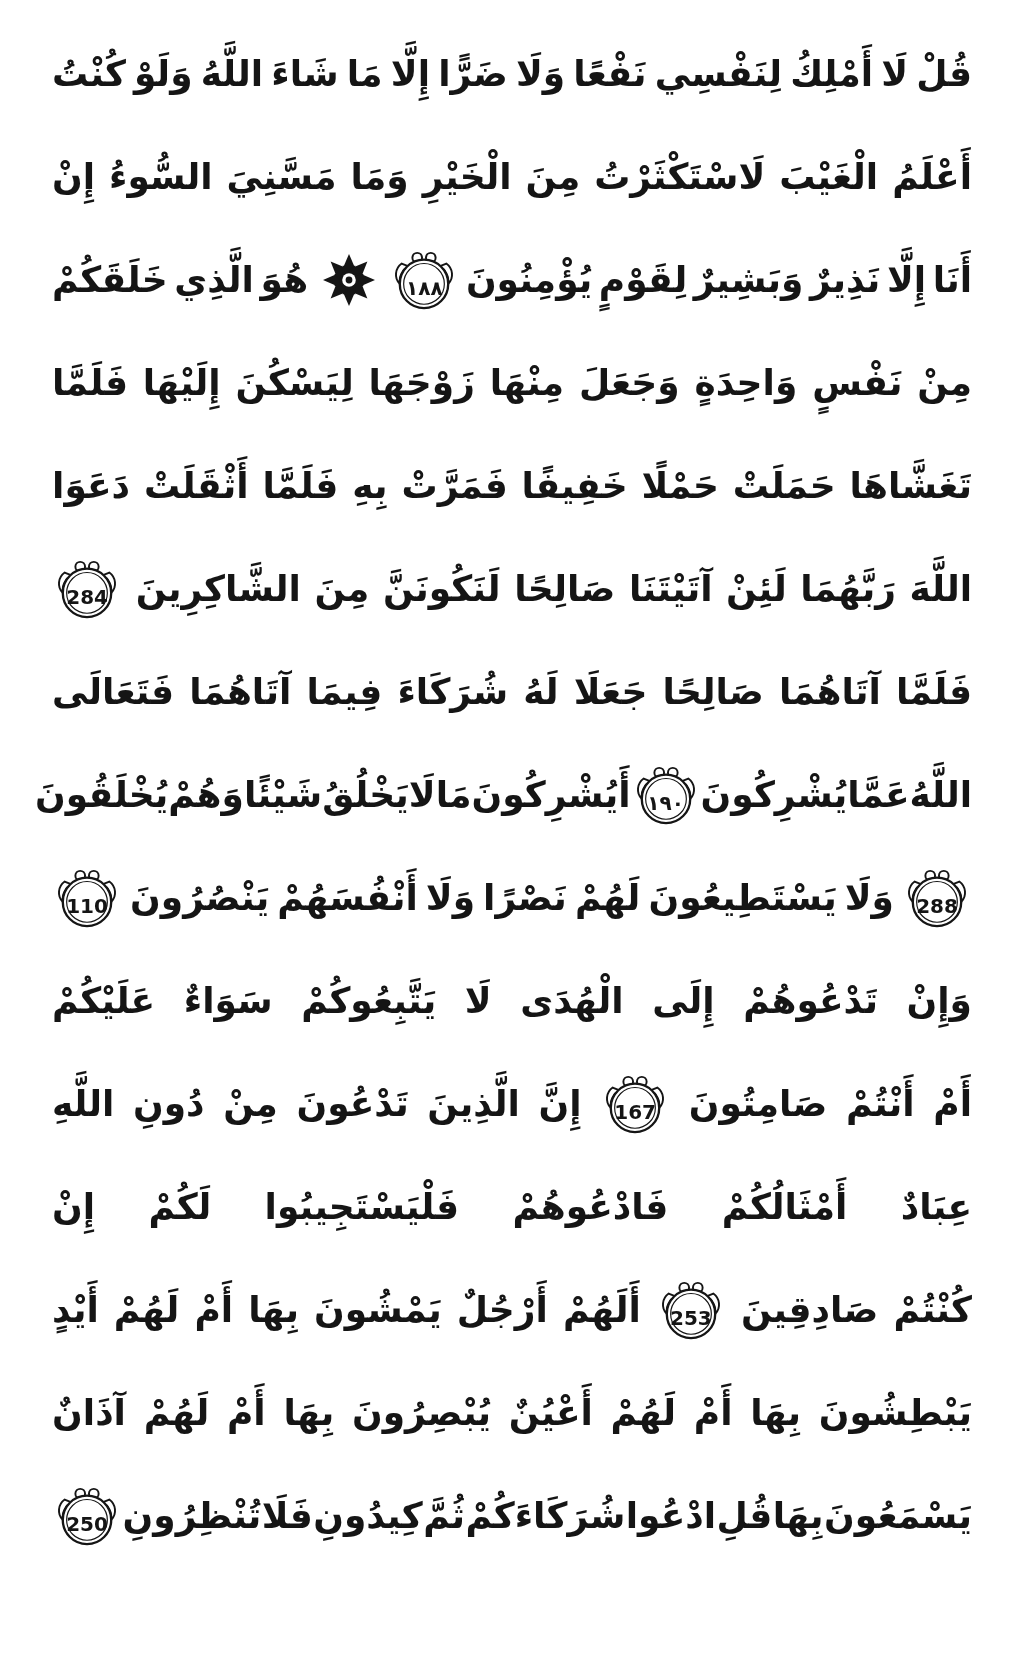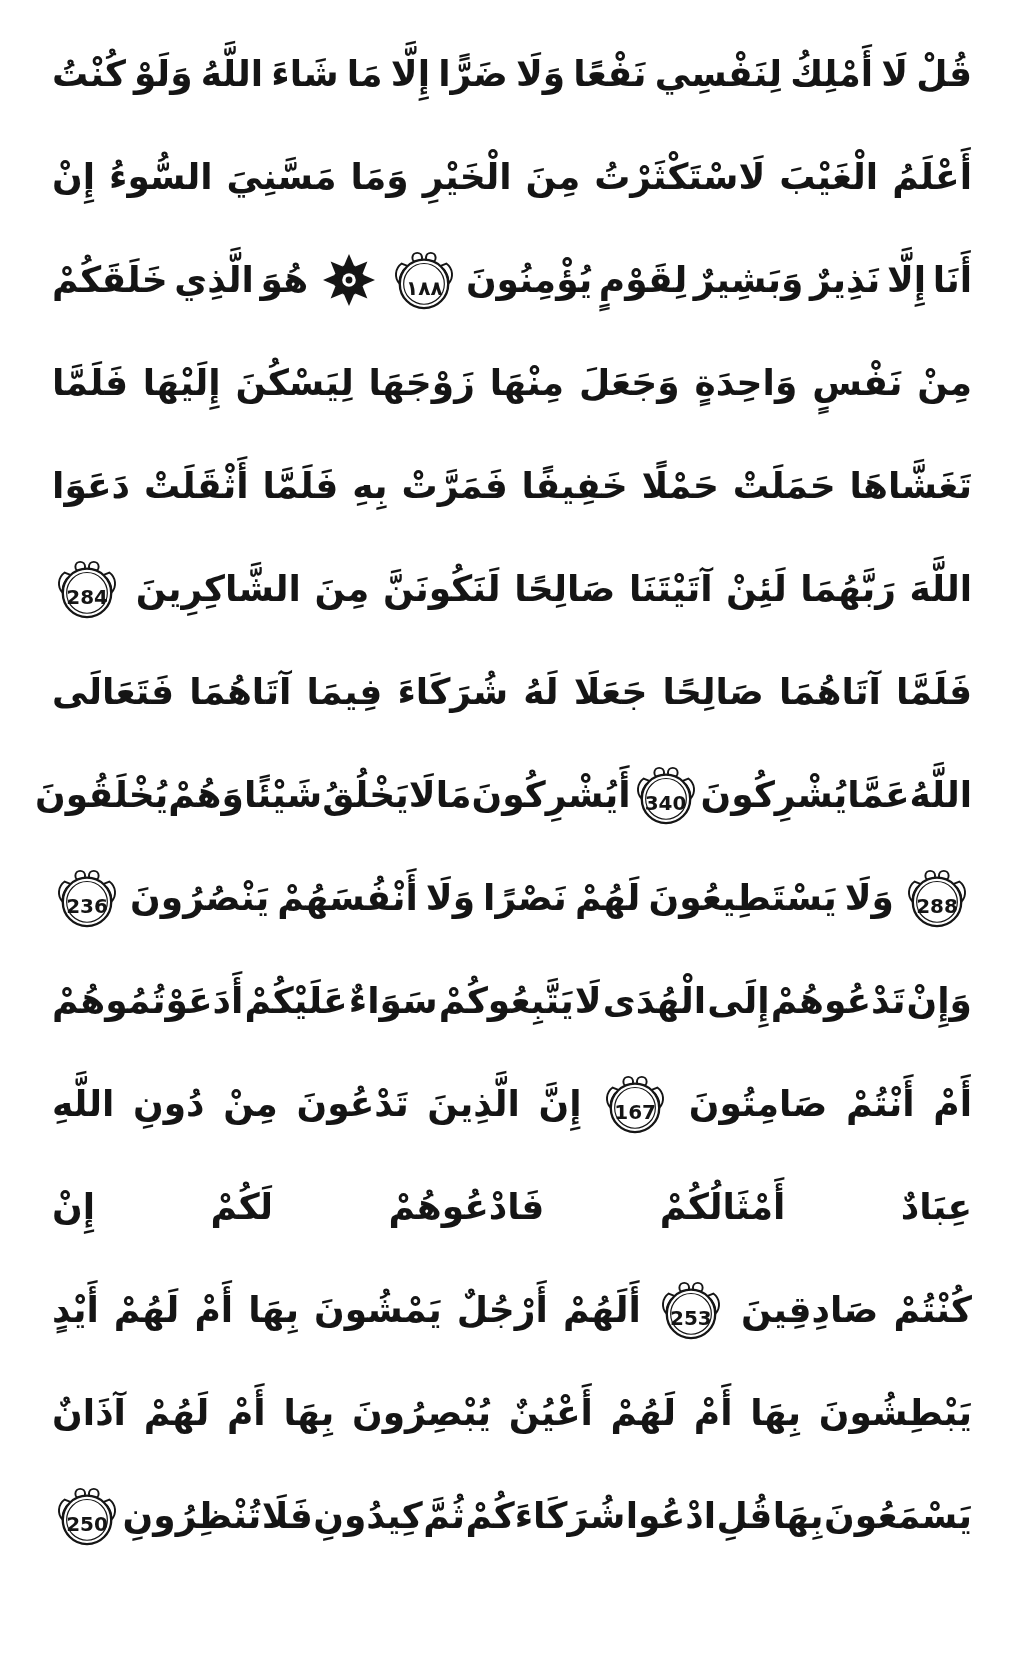--- a/index.html
+++ b/index.html
@@ -216,21 +216,21 @@
           <svg viewBox="0 0 64 64" aria-hidden="true">
             <g fill="none" stroke="#151515">
               <circle cx="25" cy="9" r="5" stroke-width="2" fill="#fff"></circle>
               <circle cx="39" cy="9" r="5" stroke-width="2" fill="#fff"></circle>
               <path d="M9 15 C2 20 1 30 7 36 C6 28 10 21 16 18 Z" fill="#fff" stroke-width="2" stroke-linejoin="round"></path>
               <path d="M55 15 C62 20 63 30 57 36 C58 28 54 21 48 18 Z" fill="#fff" stroke-width="2" stroke-linejoin="round"></path>
               <circle cx="32" cy="36" r="25" stroke-width="2.4" fill="#fff"></circle>
               <circle cx="32" cy="36" r="21" stroke-width="1.2"></circle>
             </g>
           </svg>
-          <span class="num">340</span>
+          <span class="num">١٩٠</span>
         </span>
         <span class="word">أَيُشْرِكُونَ</span>
         <span class="word">مَا</span>
         <span class="word">لَا</span>
         <span class="word">يَخْلُقُ</span>
         <span class="word">شَيْئًا</span>
         <span class="word">وَهُمْ</span>
         <span class="word">يُخْلَقُونَ</span>
       </div>
       <div class="line">
@@ -258,33 +258,32 @@
           <svg viewBox="0 0 64 64" aria-hidden="true">
             <g fill="none" stroke="#151515">
               <circle cx="25" cy="9" r="5" stroke-width="2" fill="#fff"></circle>
               <circle cx="39" cy="9" r="5" stroke-width="2" fill="#fff"></circle>
               <path d="M9 15 C2 20 1 30 7 36 C6 28 10 21 16 18 Z" fill="#fff" stroke-width="2" stroke-linejoin="round"></path>
               <path d="M55 15 C62 20 63 30 57 36 C58 28 54 21 48 18 Z" fill="#fff" stroke-width="2" stroke-linejoin="round"></path>
               <circle cx="32" cy="36" r="25" stroke-width="2.4" fill="#fff"></circle>
               <circle cx="32" cy="36" r="21" stroke-width="1.2"></circle>
             </g>
           </svg>
-          <span class="num">236</span>
+          <span class="num">110</span>
         </span>
       </div>
       <div class="line">
         <span class="word">وَإِنْ</span>
         <span class="word">تَدْعُوهُمْ</span>
         <span class="word">إِلَى</span>
         <span class="word">الْهُدَى</span>
         <span class="word">لَا</span>
         <span class="word">يَتَّبِعُوكُمْ</span>
         <span class="word">سَوَاءٌ</span>
         <span class="word">عَلَيْكُمْ</span>
-        <span class="word">أَدَعَوْتُمُوهُمْ</span>
       </div>
       <div class="line">
         <span class="word">أَمْ</span>
         <span class="word">أَنْتُمْ</span>
         <span class="word">صَامِتُونَ</span>
         <span class="ayah-marker">
           <svg viewBox="0 0 64 64" aria-hidden="true">
             <g fill="none" stroke="#151515">
               <circle cx="25" cy="9" r="5" stroke-width="2" fill="#fff"></circle>
               <circle cx="39" cy="9" r="5" stroke-width="2" fill="#fff"></circle>
@@ -300,20 +299,21 @@
         <span class="word">الَّذِينَ</span>
         <span class="word">تَدْعُونَ</span>
         <span class="word">مِنْ</span>
         <span class="word">دُونِ</span>
         <span class="word">اللَّهِ</span>
       </div>
       <div class="line">
         <span class="word">عِبَادٌ</span>
         <span class="word">أَمْثَالُكُمْ</span>
         <span class="word">فَادْعُوهُمْ</span>
+        <span class="word">فَلْيَسْتَجِيبُوا</span>
         <span class="word">لَكُمْ</span>
         <span class="word">إِنْ</span>
       </div>
       <div class="line">
         <span class="word">كُنْتُمْ</span>
         <span class="word">صَادِقِينَ</span>
         <span class="ayah-marker">
           <svg viewBox="0 0 64 64" aria-hidden="true">
             <g fill="none" stroke="#151515">
               <circle cx="25" cy="9" r="5" stroke-width="2" fill="#fff"></circle>

